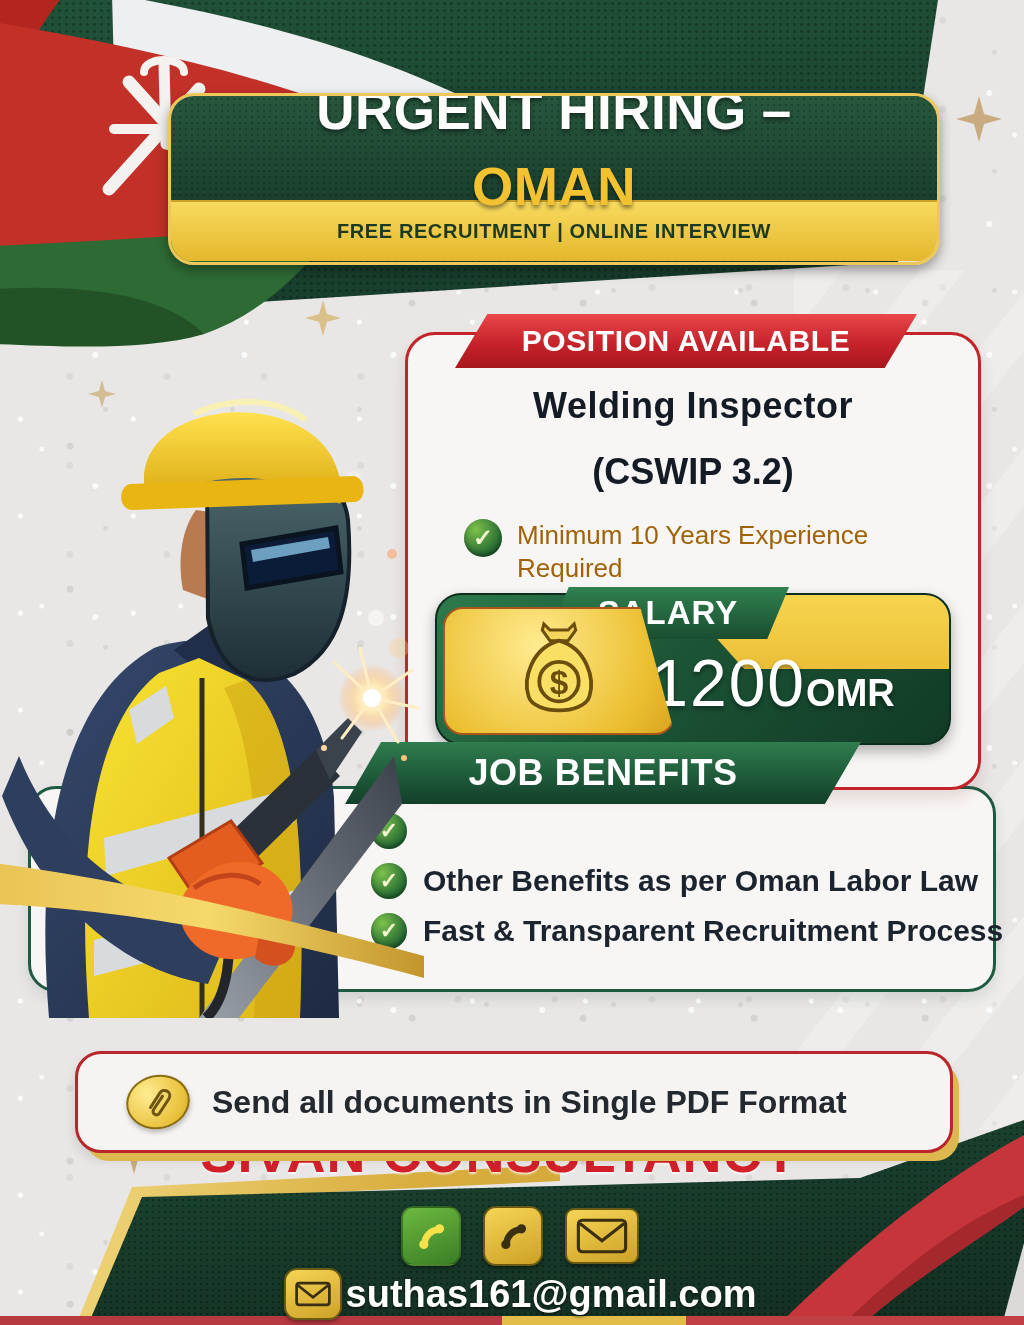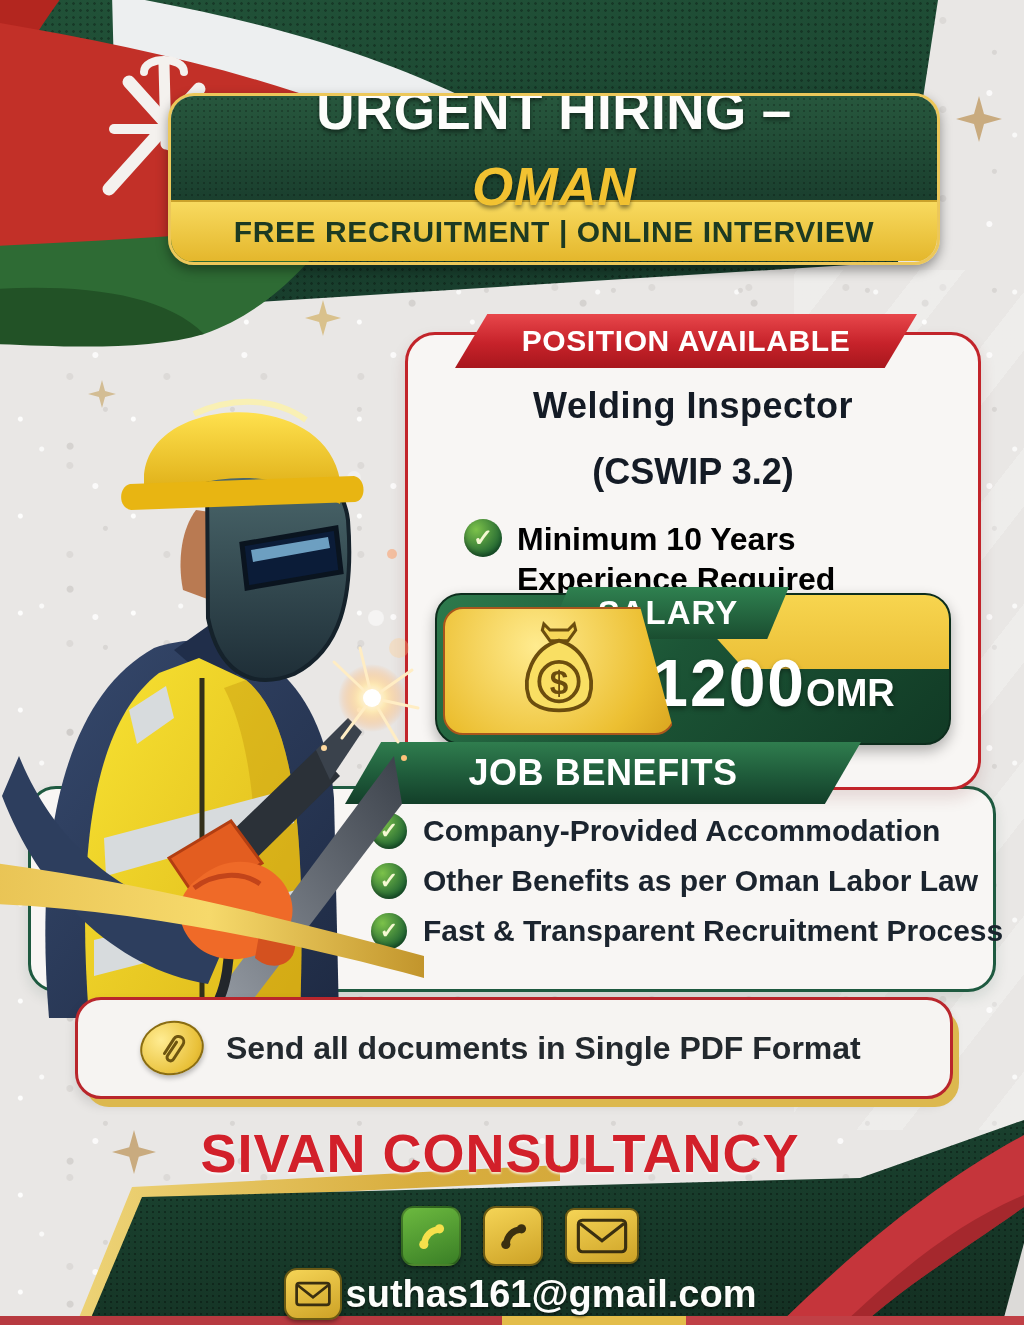--- a/index.html
+++ b/index.html
@@ -27,24 +27,24 @@
   .flag{position:absolute;left:-6px;top:-6px;z-index:3;}
   
   .banner{position:absolute;left:168px;top:93px;width:766px;height:166px;z-index:4;
     border:3px solid #ecc75a;border-radius:26px;overflow:hidden;
     box-shadow:0 5px 12px rgba(0,0,0,.38);}
   .banner-top{height:104px;display:flex;align-items:center;justify-content:center;gap:15px;
     background:linear-gradient(180deg,#27573d,#1a3f2e);
     background-image:radial-gradient(rgba(0,0,0,.22) 1px, transparent 1.5px),linear-gradient(180deg,#27573d,#1a3f2e);
     background-size:6px 6px,100% 100%;flex-direction:column;}
   .banner-top .t-main{font-size:53px;font-weight:800;color:#fdfdfb;letter-spacing:.5px;text-shadow:0 3px 4px rgba(0,0,0,.45);}
-  .banner-top .t-accent{font-size:53px;font-weight:800;color:#f2c231;letter-spacing:.5px;text-shadow:0 3px 4px rgba(0,0,0,.45);font-style:italic;}
+  .banner-top .t-accent{font-size:53px;font-weight:800;color:#f2c231;letter-spacing:.5px;text-shadow:0 3px 4px rgba(0,0,0,.45);}
   .banner-bottom{height:59px;display:flex;align-items:center;justify-content:center;
     background:linear-gradient(180deg,#f8da5f,#e4b72c);border-top:2px solid #caa22b;
-    font-size:30px;font-weight:800;color:#1c3a22;letter-spacing:.6px;}
+    font-size:20px;font-weight:800;color:#1c3a22;letter-spacing:.6px;}
   
   .star{position:absolute;z-index:4;}
   
   .ribbon{position:absolute;display:flex;align-items:center;justify-content:center;
     clip-path:polygon(7% 0,100% 0,93% 100%,0 100%);
     color:#fff;font-weight:800;letter-spacing:.6px;
     filter:drop-shadow(0 3px 2px rgba(60,10,10,.35));}
   .ribbon.red{background:linear-gradient(180deg,#e8474b 0%,#c6222a 55%,#a8171d 100%);}
   .ribbon.green{background:linear-gradient(180deg,#2f7d4e 0%,#1d5738 60%,#133f29 100%);}
   
@@ -52,57 +52,57 @@
     background:#f8f6f4;border:3px solid #c2242a;border-radius:30px;
     box-shadow:0 8px 16px rgba(110,30,30,.14);}
   .pos-ribbon{left:455px;top:314px;width:462px;height:54px;font-size:30px;z-index:6;}
   .pos-title{margin-top:50px;text-align:center;font-size:36px;font-weight:800;color:#141b25;letter-spacing:.5px;}
   .pos-sub{margin-top:24px;text-align:center;font-size:36px;font-weight:800;color:#141b25;}
   .req-row{margin:26px 0 0 56px;width:470px;display:flex;gap:15px;align-items:flex-start;}
   .check{flex:0 0 auto;width:38px;height:38px;border-radius:50%;
     background:radial-gradient(circle at 32% 28%,#7cc24a,#1e6231 75%);
     display:flex;align-items:center;justify-content:center;
     color:#f4f8d2;font-size:24px;font-weight:800;box-shadow:inset 0 -3px 4px rgba(0,0,0,.3);}
-  .req-text{font-size:32px;font-weight:700;color:#000000;line-height:1.25;}
+  .req-text{font-size:26px;font-weight:400;color:#a16207;line-height:1.25;}
   
   .salary{position:absolute;left:27px;top:258px;width:516px;height:152px;}
   .salary-panel{position:absolute;inset:0;border-radius:26px;overflow:hidden;
     background:linear-gradient(135deg,#2d7a4c 0%,#1c5536 45%,#113a25 100%);
     border:2px solid #0d2d1d;box-shadow:0 6px 14px rgba(0,0,0,.3);}
   .salary-wedge{position:absolute;inset:0;background:linear-gradient(180deg,#f7d54f,#dfa91f);
     clip-path:polygon(47% 0,100% 0,100% 50%,60% 50%);}
   .salary-goldbox{position:absolute;left:8px;top:14px;width:228px;height:124px;z-index:3;
     border-radius:20px;clip-path:polygon(0 0,85% 0,100% 100%,0 100%);
     background:radial-gradient(circle at 40% 30%,#ffeb8f,#ecbf31 70%,#d9a51f);
     border:2px solid #a8561c;display:flex;align-items:center;justify-content:center;}
   .salary-tab{position:absolute;left:112px;top:-6px;width:242px;height:52px;z-index:2;
     clip-path:polygon(9% 0,100% 0,91% 100%,0 100%);
     background:linear-gradient(180deg,#2f8150,#1a4d30);
     display:flex;align-items:center;justify-content:center;
     color:#fff;font-size:33px;font-weight:800;letter-spacing:1px;}
   .salary-amt{position:absolute;left:188px;top:52px;width:300px;text-align:center;z-index:2;
     color:#fff;text-shadow:0 3px 5px rgba(0,0,0,.4);white-space:nowrap;}
-  .salary-amt .num{font-size:66px;font-weight:700;letter-spacing:2px;}
+  .salary-amt .num{font-size:66px;font-weight:400;letter-spacing:2px;}
   .salary-amt .cur{font-size:38px;font-weight:800;margin-left:0;}
   
   .ben-card{position:absolute;left:28px;top:786px;width:962px;height:200px;z-index:4;
     background:#f8f6f4;border:3px solid #1e5a40;border-radius:28px;
     box-shadow:0 6px 14px rgba(20,60,40,.12);}
   .ben-ribbon{left:345px;top:742px;width:516px;height:62px;font-size:36px;z-index:6;}
   .ben-items{position:absolute;left:340px;top:24px;display:flex;flex-direction:column;gap:14px;}
   .ben-row{display:flex;align-items:center;gap:16px;}
   .ben-row .check{width:36px;height:36px;font-size:22px;}
   .ben-text{font-size:30px;font-weight:700;color:#1b242e;white-space:nowrap;}
   
   .welder{position:absolute;left:-6px;top:318px;z-index:7;}
   
-  .app-card{position:absolute;left:75px;top:997px;width:878px;height:102px;z-index:8;
+  .app-card{position:absolute;left:75px;top:1051px;width:878px;height:102px;z-index:8;
     background:#f6f4f2;border:3px solid #b9262c;border-radius:26px;
     box-shadow:8px 10px 0 -2px #dcb84e,0 6px 12px rgba(0,0,0,.12);
-    display:flex;align-items:center;padding-left:62px;gap:22px;box-sizing:border-box;}
+    display:flex;align-items:center;padding-left:48px;gap:22px;box-sizing:border-box;}
   .app-ribbon{left:215px;top:984px;width:570px;height:54px;font-size:30px;z-index:9;}
   .clip-blob{flex:0 0 auto;width:60px;height:50px;border-radius:50%;transform:rotate(-12deg);
     background:radial-gradient(circle at 35% 30%,#ffec92,#e9c13a 70%,#cf9f1d);
     border:2px solid #8a6d12;display:flex;align-items:center;justify-content:center;
     box-shadow:0 3px 5px rgba(0,0,0,.25);}
   .app-text{font-size:32px;font-weight:800;color:#23292e;}
   
   .company{position:absolute;left:60px;top:1122px;width:880px;z-index:4;text-align:center;
     font-size:54px;font-weight:800;color:#d2202a;letter-spacing:1px;text-shadow:0 2px 2px rgba(255,255,255,.7);}
   .band-rim{position:absolute;left:0;top:1095px;width:1024px;height:230px;z-index:2;
@@ -210,21 +210,20 @@
     </div>
   </div>
   <div class="ribbon red pos-ribbon">
     <span>POSITION AVAILABLE</span>
   </div>
 
   <div class="ben-card">
     <div class="ben-items">
       <div class="ben-row">
         <span class="check">✓</span>
-        <span class="ben-text">Company-Provided Accommodation</span>
       </div>
       <div class="ben-row">
         <span class="check">✓</span>
         <span class="ben-text">Other Benefits as per Oman Labor Law</span>
       </div>
       <div class="ben-row">
         <span class="check">✓</span>
         <span class="ben-text">Fast &amp; Transparent Recruitment Process</span>
       </div>
     </div>

